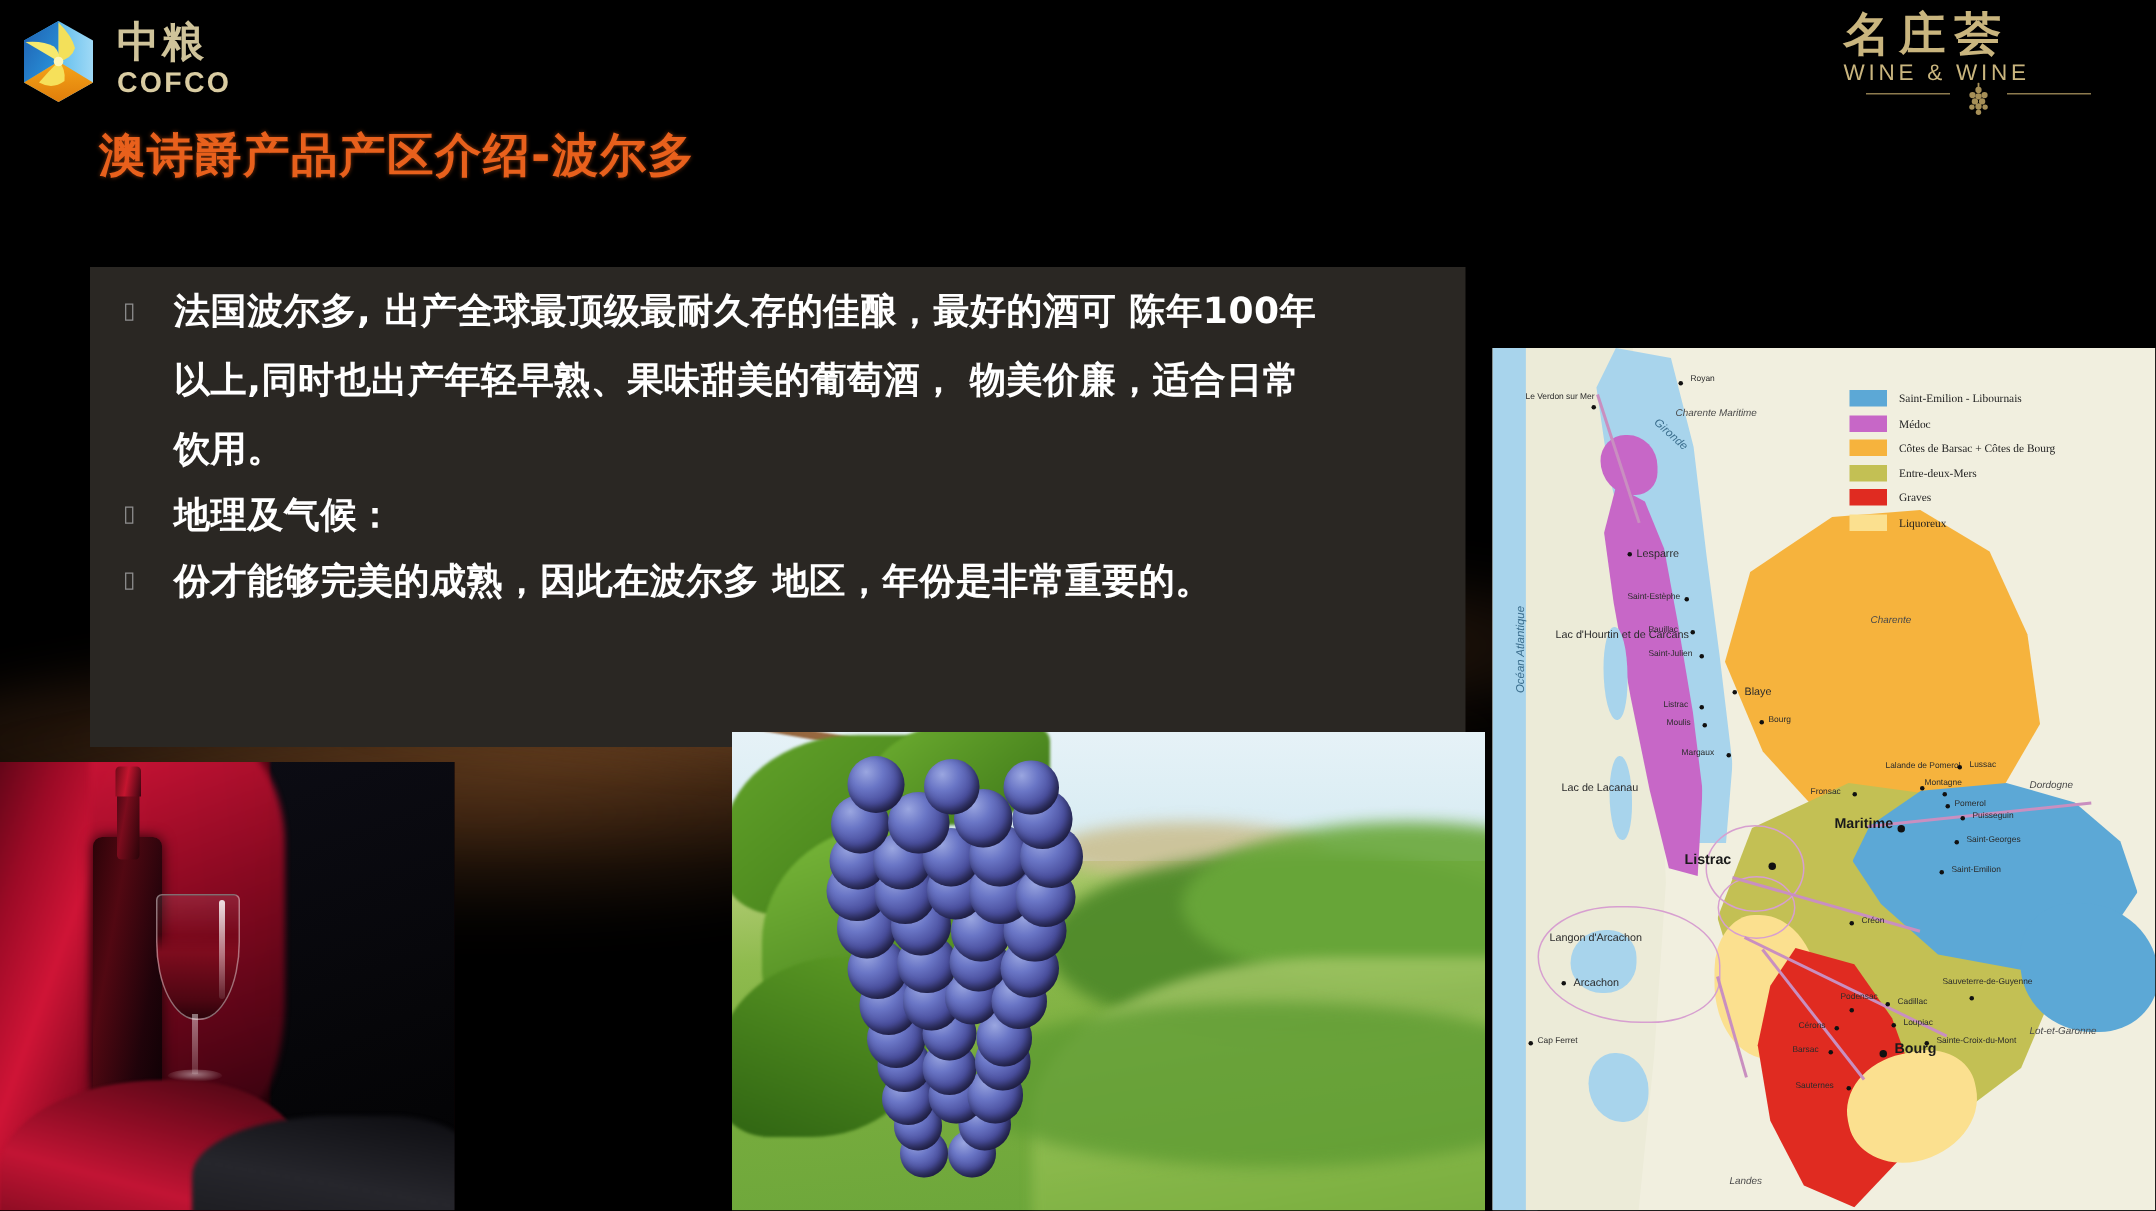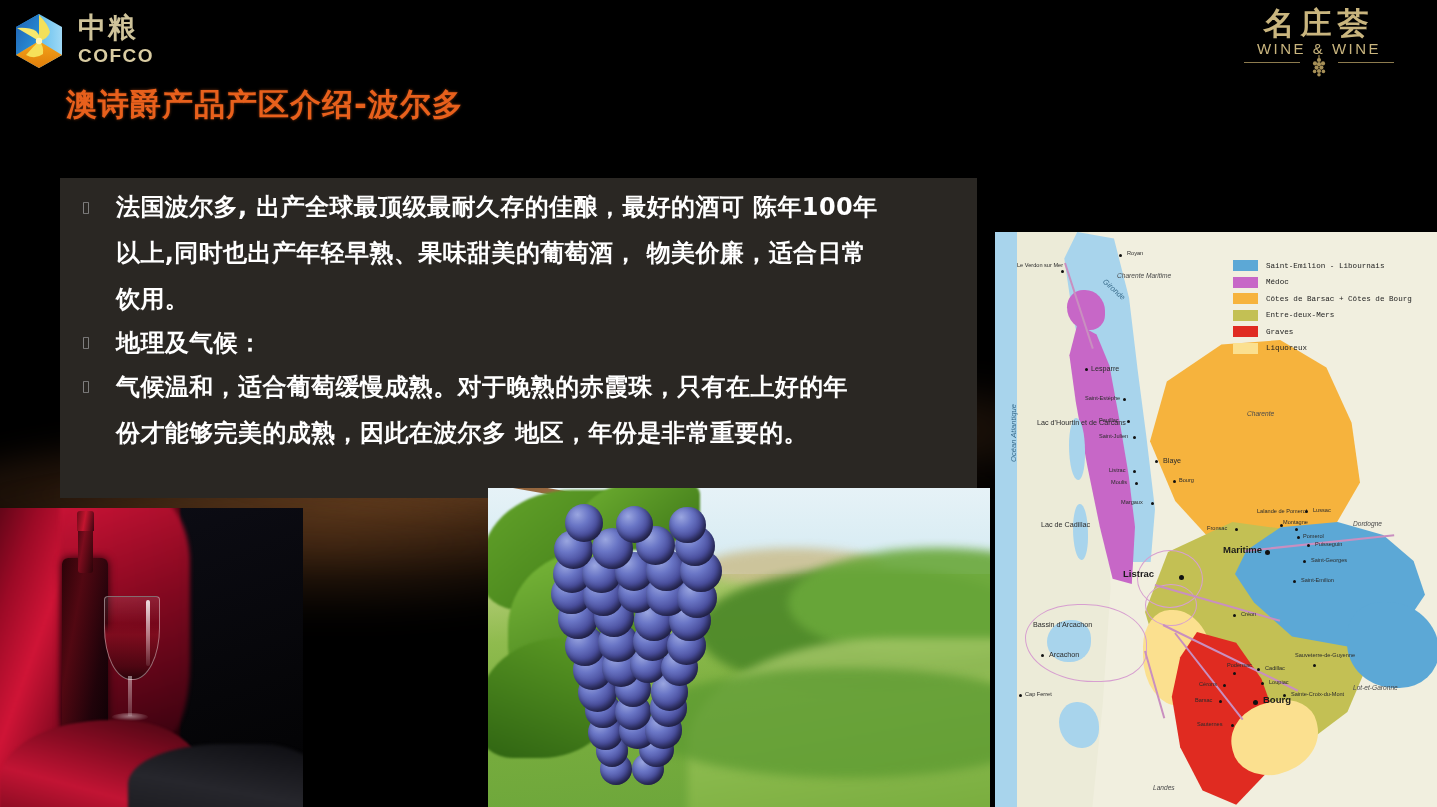--- a/index.html
+++ b/index.html
@@ -32,21 +32,21 @@
   
   .cofco{position:absolute;left:8px;top:8px;width:150px;height:62px;}
   .cube{position:absolute;left:0;top:2px;width:62px;height:62px;}
   .cofco-cn{position:absolute;left:70px;top:6px;font-size:28px;font-weight:bold;
     color:#cfc39a;letter-spacing:2px;line-height:1;
     font-family:"DejaVu Sans","Liberation Sans",sans-serif;}
   .cofco-en{position:absolute;left:70px;top:38px;font-size:19px;font-weight:bold;
     color:#d9ccA2;letter-spacing:1.5px;line-height:1;}
 
   
-  .brand{position:absolute;right:28px;top:6px;width:180px;height:74px;text-align:center;}
+  .brand{position:absolute;right:28px;top:6px;width:180px;height:74px;text-align:left;}
   .brand-cn{font-size:31px;font-weight:bold;color:#c9b57e;letter-spacing:6px;line-height:1.1;
     font-family:"DejaVu Sans","Liberation Sans",sans-serif;
     text-shadow:0 0 2px rgba(0,0,0,.9);}
   .brand-en{font-size:15px;color:#c9b57e;letter-spacing:2.5px;margin-top:1px;line-height:1;}
   .brand-rule{position:relative;width:150px;height:13px;margin:1px auto 0;}
   .brand-rule:before{content:"";position:absolute;left:0;top:5px;width:56px;height:1px;background:#8d7b4e;}
   .brand-rule:after{content:"";position:absolute;right:0;top:5px;width:56px;height:1px;background:#8d7b4e;}
   .grape-mark{position:absolute;left:50%;top:-2px;transform:translateX(-50%);}
 
   
@@ -173,21 +173,21 @@
   .m-label.water{font-size:7.6px;font-style:italic;color:#3a6d8c;}
   .m-label.region{font-size:6.6px;font-style:italic;color:#4a4a4a;}
   .m-dot{position:absolute;width:3.4px;height:3.4px;background:#111;border-radius:50%;}
   .m-dot.big{width:5.4px;height:5.4px;}
   .m-vert{transform:rotate(-90deg);transform-origin:left top;}
   .m-rot{transform:rotate(42deg);transform-origin:left top;}
 
   .legend{position:absolute;left:238px;top:28px;}
   .leg-row{display:flex;align-items:center;margin-bottom:5.5px;}
   .leg-sw{width:25px;height:11px;margin-right:8px;flex:0 0 25px;}
-  .leg-tx{font-size:7.6px;color:#1d1d1d;white-space:nowrap;font-family:Liberation Mono, monospace;}
+  .leg-tx{font-size:7.6px;color:#1d1d1d;white-space:nowrap;font-family:Liberation Serif, serif;}
 </style>
 </head>
 <body>
 
 <div class="slide">
 
   <div class="swirl">
     <div class="swirl-a"></div>
     <div class="swirl-b"></div>
     <div class="swirl-c"></div>
@@ -262,21 +262,20 @@
       <div class="brow">
         <div class="bmark" style="line-height:40px">▯</div>
         <div class="btxt tight">
           <div>地理及气候：</div>
         </div>
       </div>
 
       <div class="brow">
         <div class="bmark" style="line-height:44px">▯</div>
         <div class="btxt">
-          <div>气候温和，适合葡萄缓慢成熟。对于晚熟的赤霞珠，只有在上好的年</div>
           <div>份才能够完美的成熟，因此在波尔多 地区，年份是非常重要的。</div>
         </div>
       </div>
 
     </div>
   </div>
 
   <div class="photo photo-wine">
     <div class="w-bg"></div>
     <div class="w-silk"></div>
@@ -375,22 +374,22 @@
     <div class="m-river" style="left:160px;top:352px;width:130px;transform:rotate(16deg);"></div>
     <div class="m-river" style="left:168px;top:392px;width:150px;transform:rotate(26deg);"></div>
     <div class="m-river" style="left:70px;top:30px;width:90px;transform:rotate(72deg);"></div>
     <div class="m-river" style="left:250px;top:318px;width:150px;transform:rotate(-6deg);"></div>
     <div class="m-river" style="left:180px;top:400px;width:110px;transform:rotate(52deg);"></div>
     <div class="m-river" style="left:150px;top:418px;width:70px;transform:rotate(74deg);"></div>
 
     <div class="m-label water m-vert" style="left:14px;top:230px;">Océan Atlantique</div>
     <div class="m-label water m-rot" style="left:112px;top:45px;">Gironde</div>
     <div class="m-label mid" style="left:42px;top:186px;">Lac d'Hourtin et de Carcans</div>
-    <div class="m-label mid" style="left:46px;top:288px;">Lac de Cadillac</div>
-    <div class="m-label mid" style="left:38px;top:388px;">Bassin d'Arcachon</div>
+    <div class="m-label mid" style="left:46px;top:288px;">Lac de Lacanau</div>
+    <div class="m-label mid" style="left:38px;top:388px;">Langon d'Arcachon</div>
 
     <div class="m-label region" style="left:122px;top:40px;">Charente Maritime</div>
     <div class="m-label region" style="left:252px;top:178px;">Charente</div>
     <div class="m-label region" style="left:358px;top:288px;">Dordogne</div>
     <div class="m-label region" style="left:358px;top:452px;">Lot-et-Garonne</div>
     <div class="m-label region" style="left:158px;top:552px;">Landes</div>
 
     <div class="m-dot big" style="left:184px;top:343px;"></div>
     <div class="m-label city" style="left:128px;top:336px;">Listrac</div>
 

